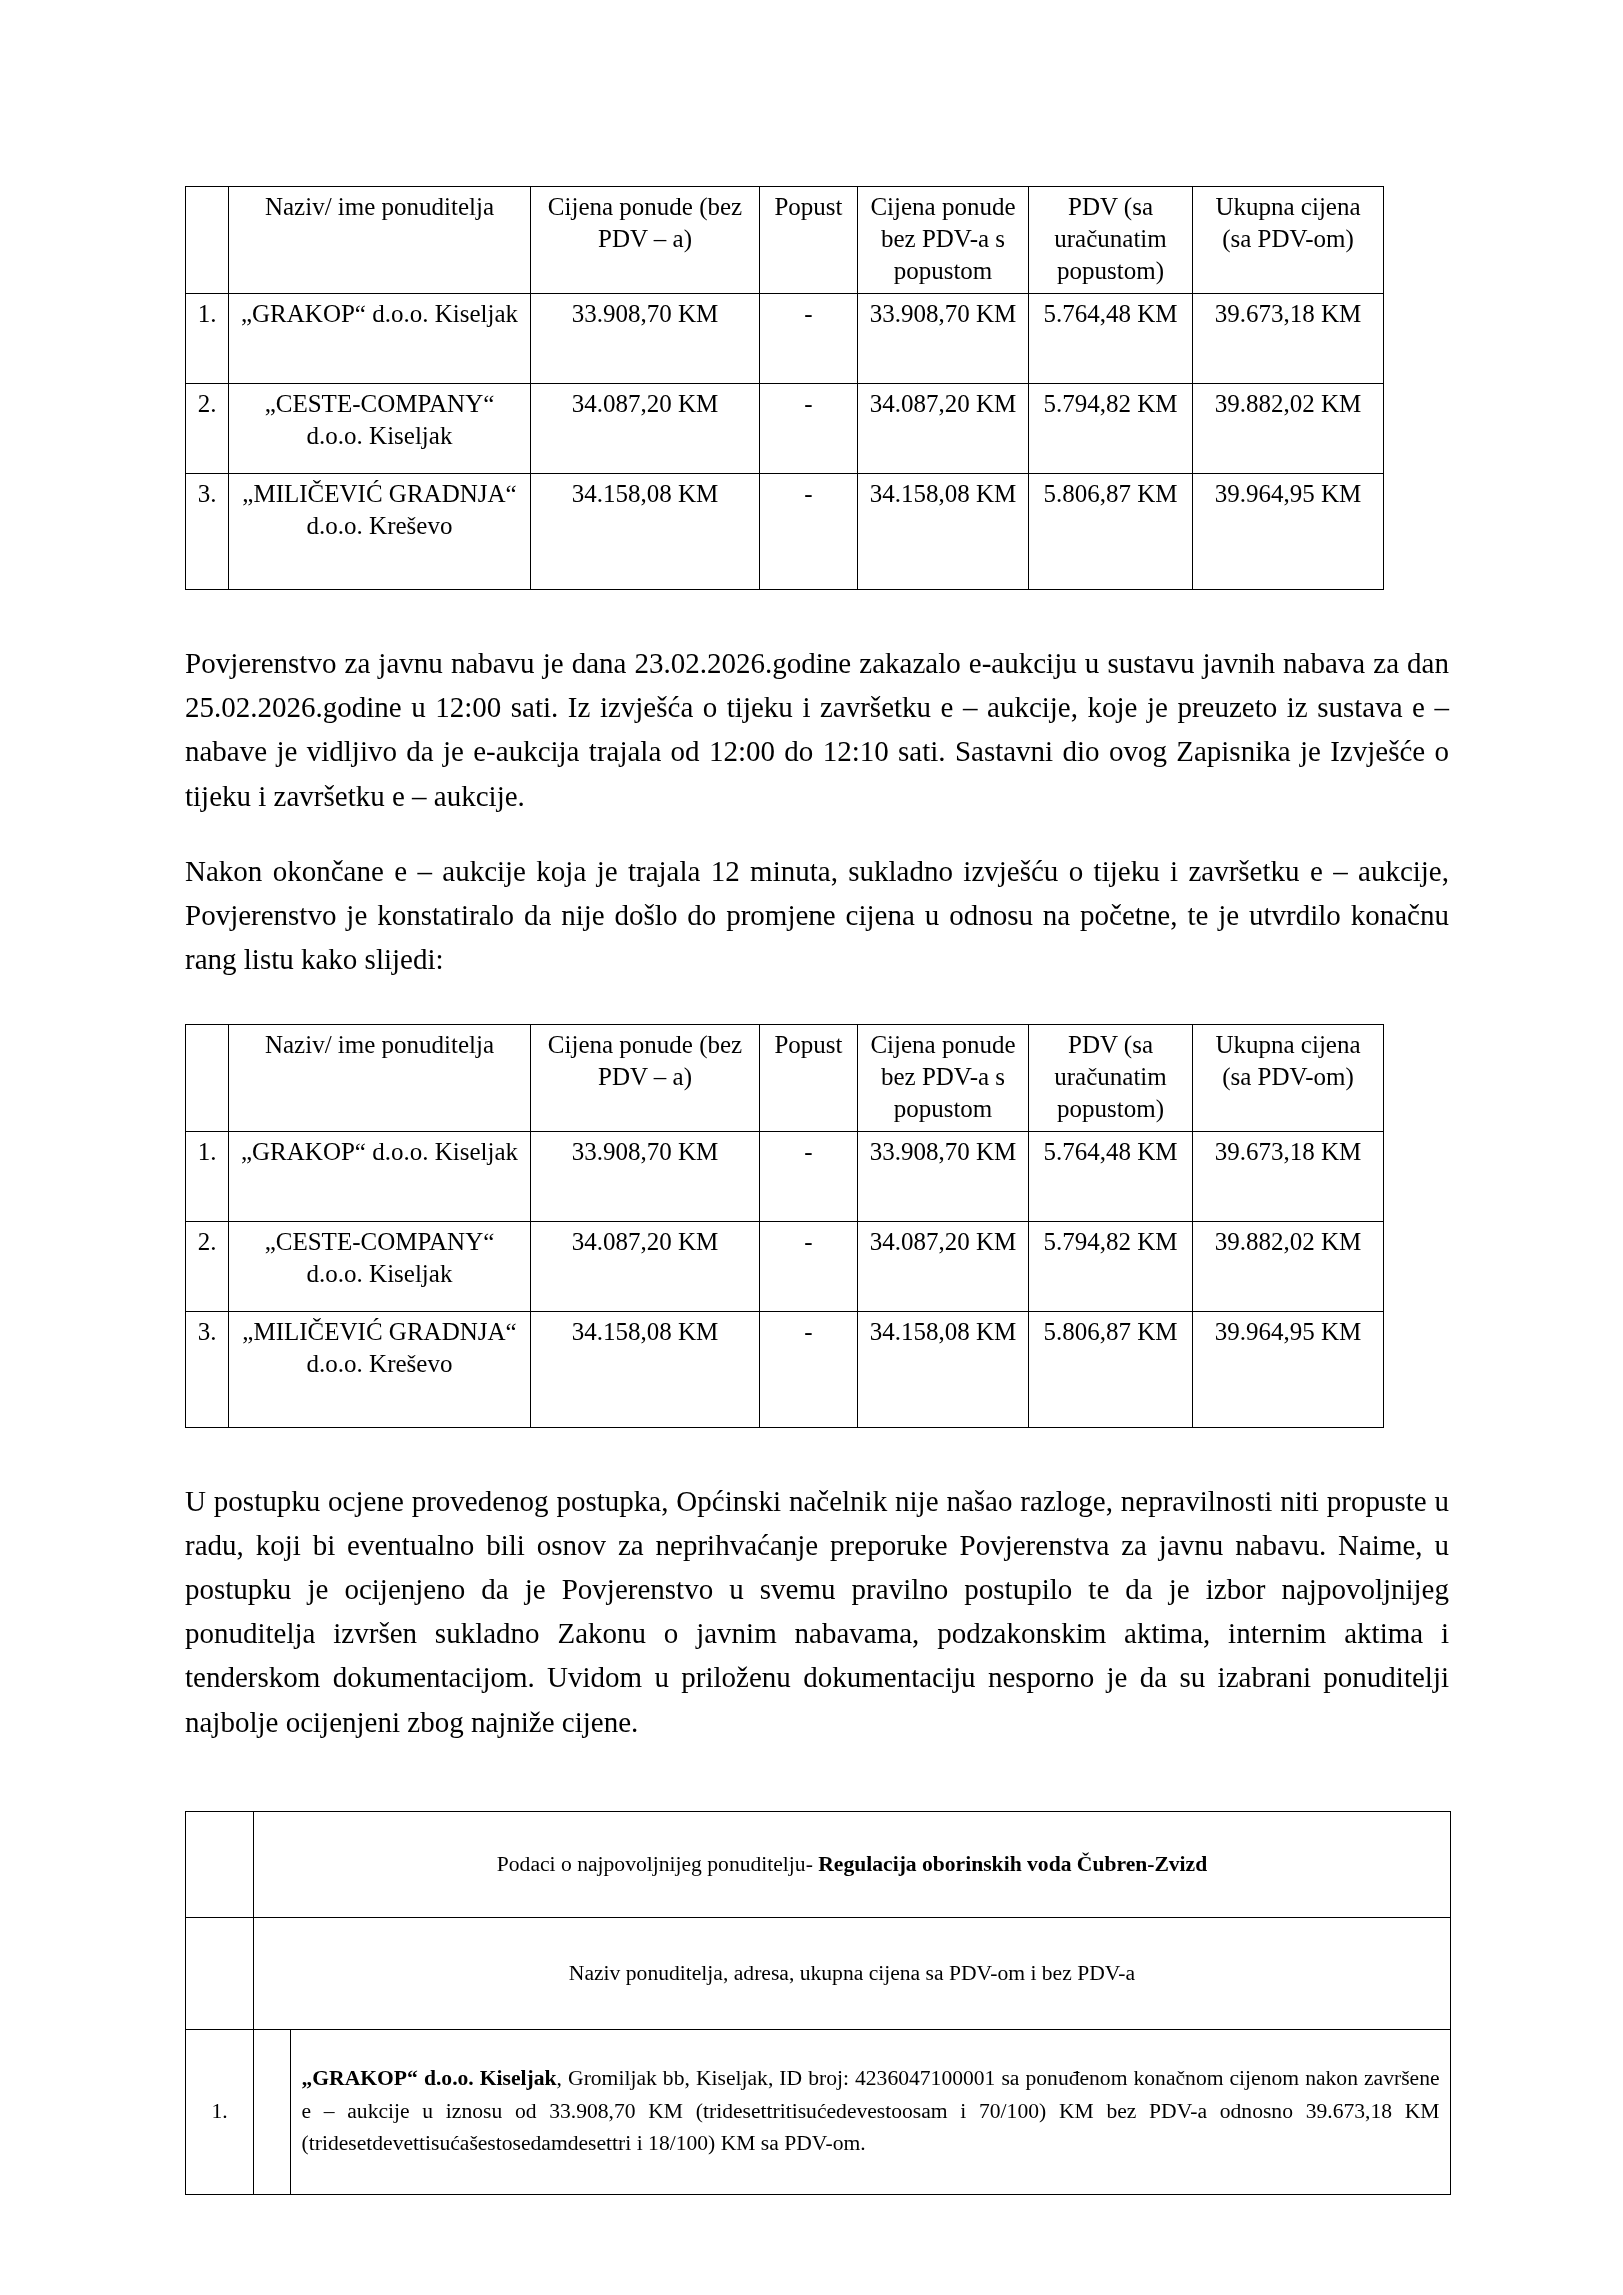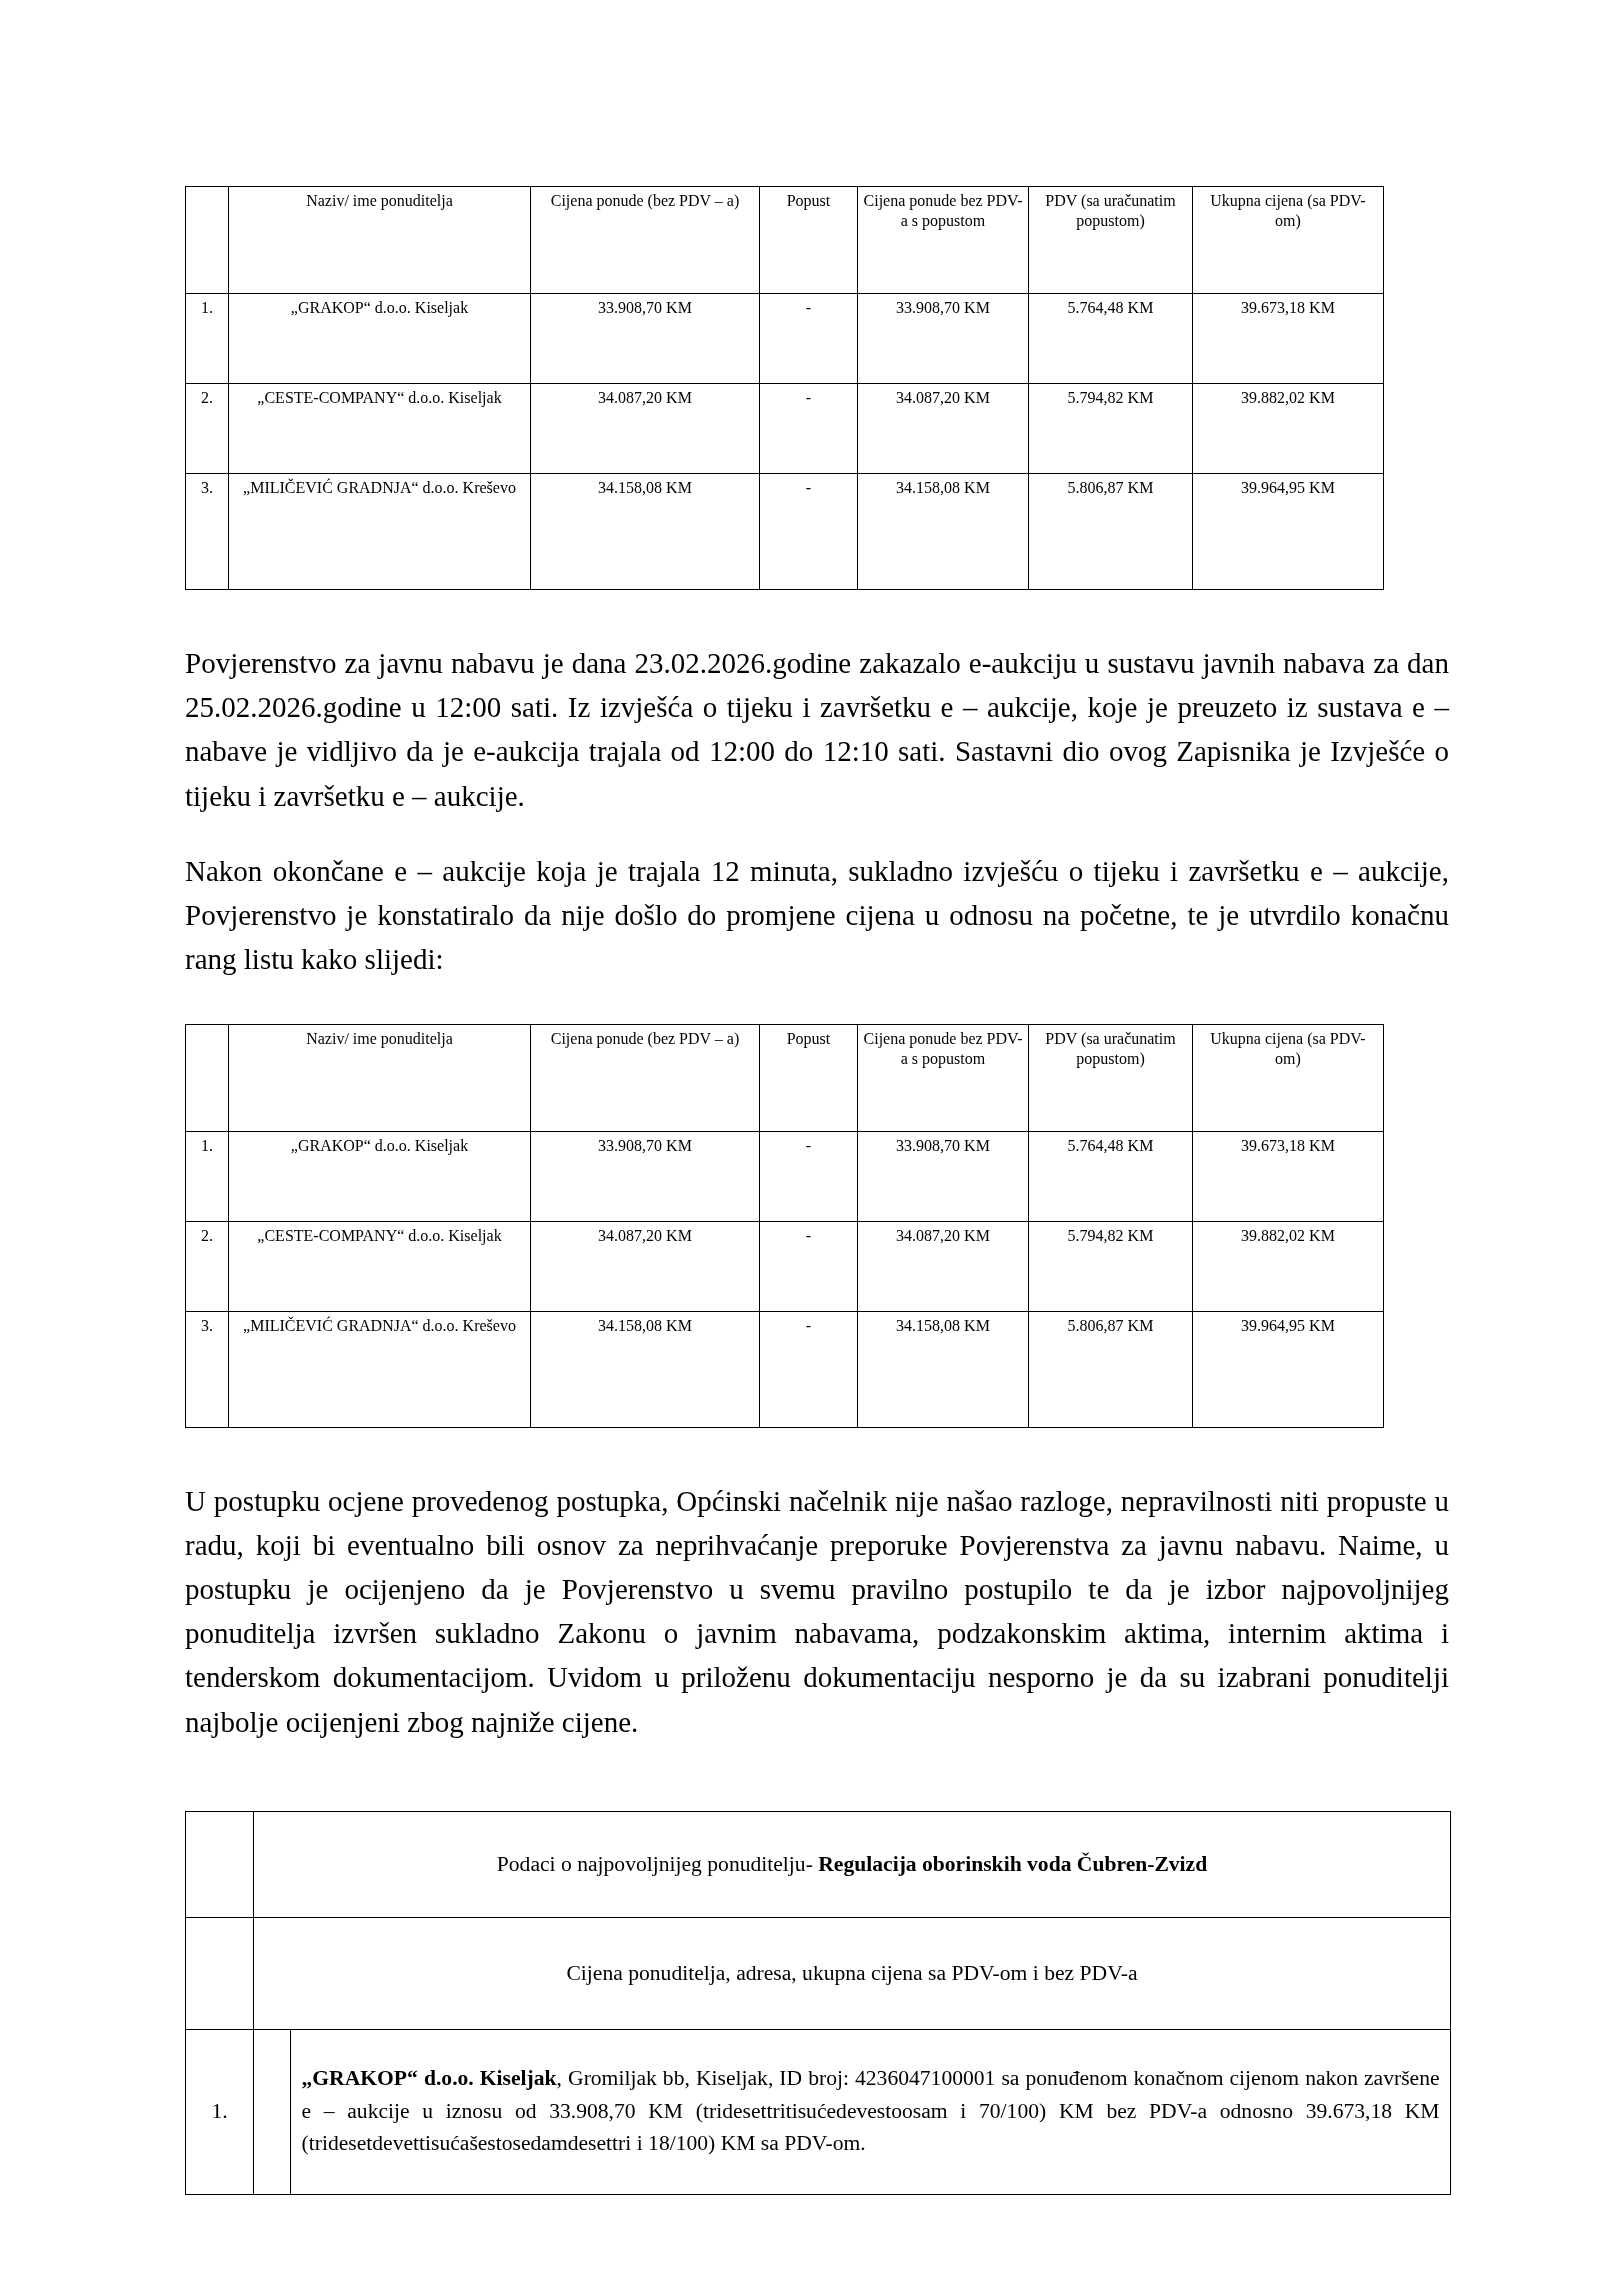--- a/index.html
+++ b/index.html
@@ -25,21 +25,21 @@
     left: 185px;
     top: 186px;
     width: 1264px;
   }
 
   
   table.bid-table {
     border-collapse: collapse;
     width: 1032px;
     table-layout: fixed;
-    font-size: 16px;
+    font-size: 25px;
     line-height: 1.28;
   }
   table.bid-table td,
   table.bid-table th {
     border: 1.3px solid #000000;
     padding: 3.9px 5.2px 5.2px 5.2px;
     vertical-align: top;
     font-weight: normal;
     text-align: center;
   }
@@ -242,21 +242,21 @@
       </colgroup>
       <tbody>
         <tr>
           <td></td>
           <td class="winner-head-cell" colspan="2">
             <span>Podaci o najpovoljnijeg ponuditelju- </span><b>Regulacija oborinskih voda Čubren-Zvizd</b>
           </td>
         </tr>
         <tr>
           <td></td>
-          <td class="winner-sub-cell" colspan="2">Cijena ponuditelja, adresa, ukupna cijena sa PDV-om i bez PDV-a</td>
+          <td class="winner-sub-cell" colspan="2">Naziv ponuditelja, adresa, ukupna cijena sa PDV-om i bez PDV-a</td>
         </tr>
         <tr>
           <td class="winner-num-cell">1.</td>
           <td></td>
           <td class="winner-detail-cell">
             <b>„GRAKOP“ d.o.o. Kiseljak</b><span>, Gromiljak bb, Kiseljak, ID broj: 4236047100001  sa ponuđenom konačnom cijenom nakon završene e – aukcije u iznosu od 33.908,70 KM (tridesettritisućedevestoosam i 70/100) KM bez PDV-a odnosno 39.673,18 KM (tridesetdevettisućašestosedamdesettri i 18/100) KM sa PDV-om.</span>
           </td>
         </tr>
       </tbody>
     </table>

